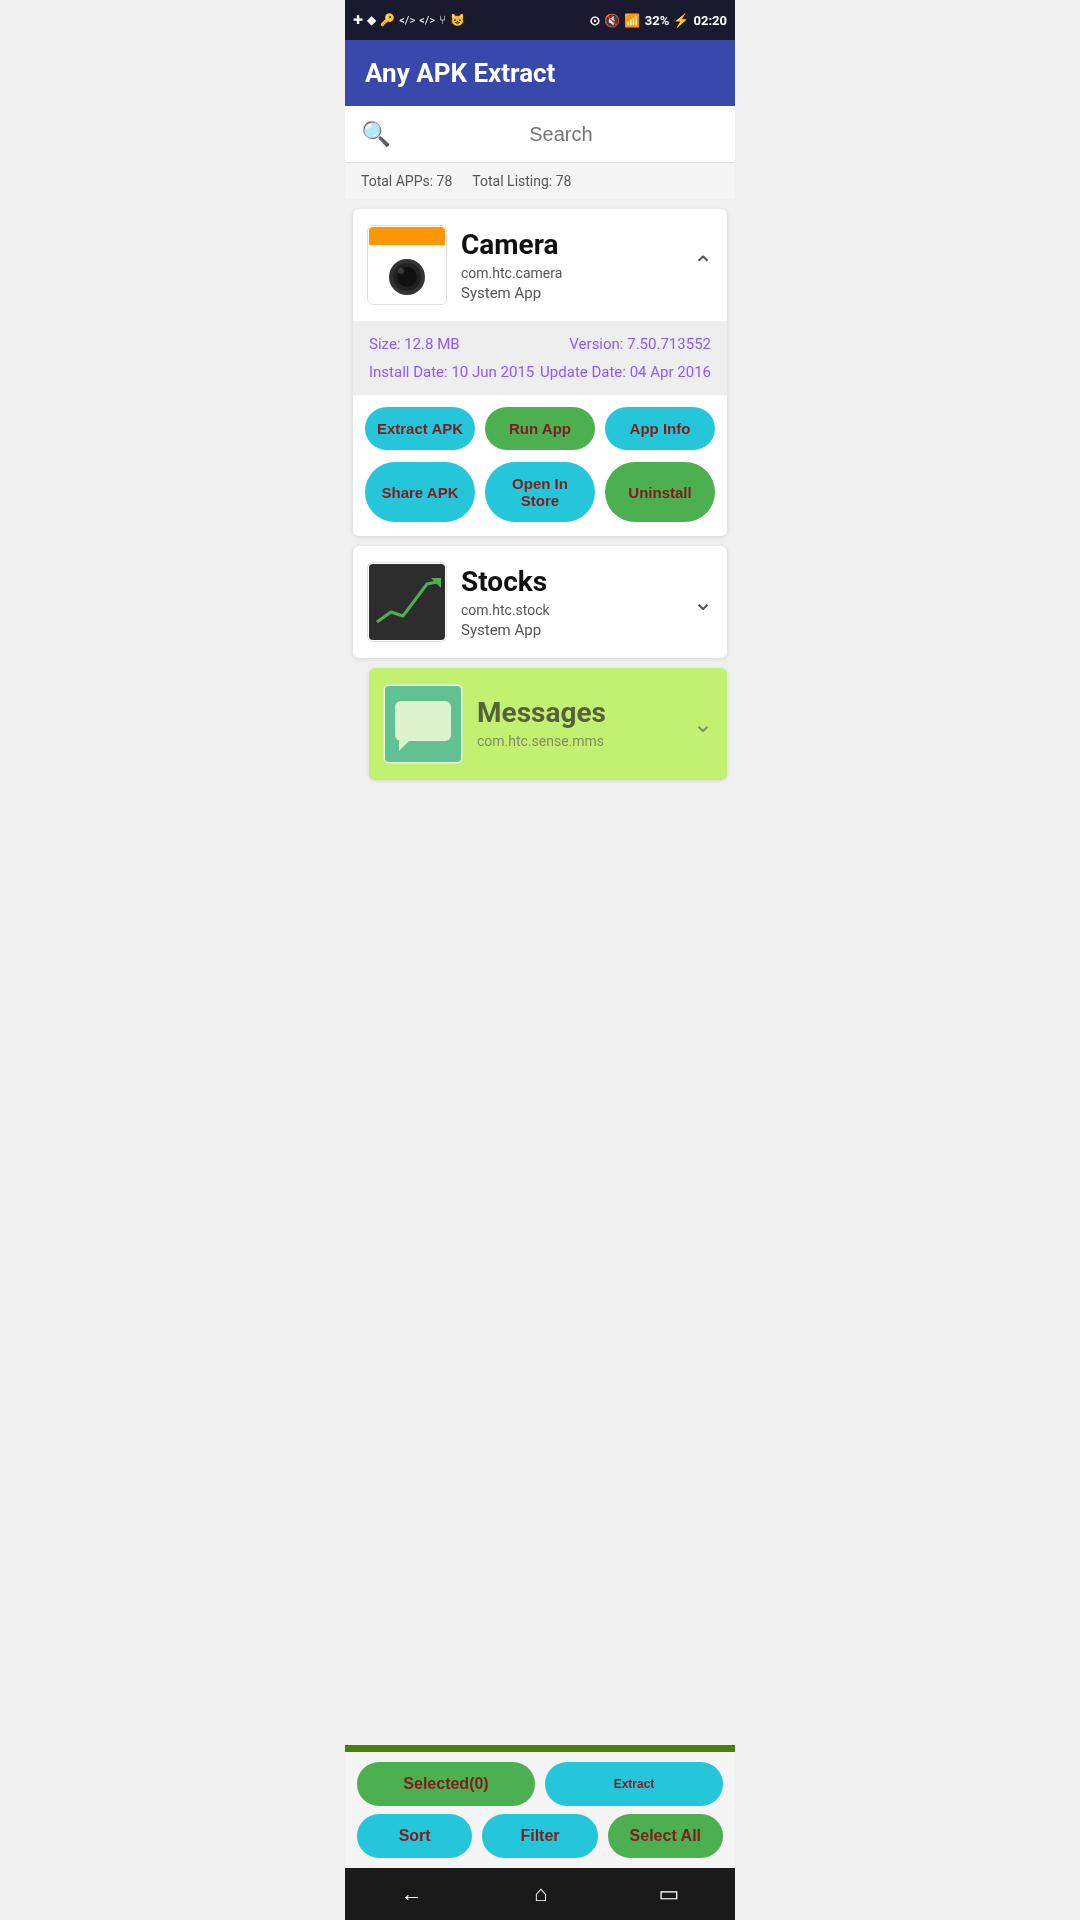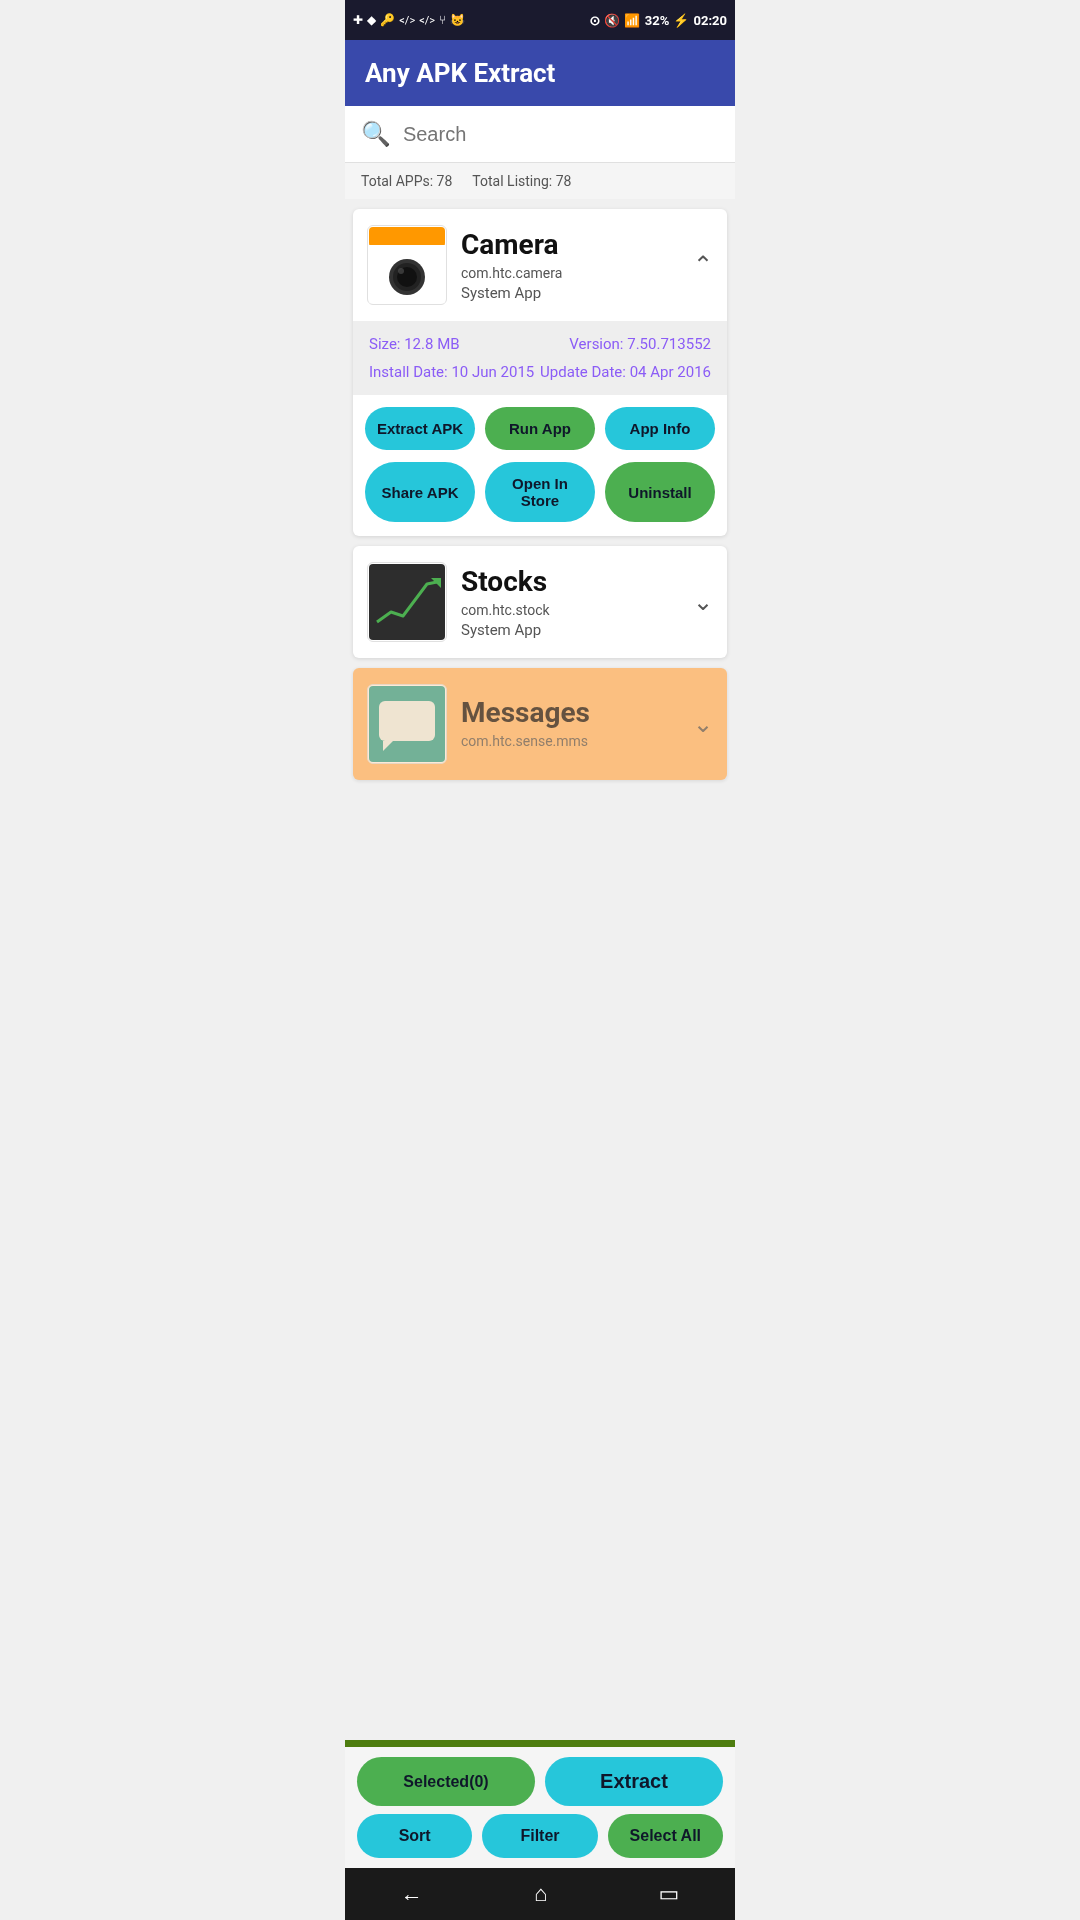--- a/index.html
+++ b/index.html
@@ -61,20 +61,21 @@
       font-size: 24px;
       color: #888;
     }
     .search-input {
       border: none;
       outline: none;
       font-size: 20px;
       color: #be185d;
       width: 100%;
       background: transparent;
+      text-align: center;
     }
 
     
     .stats-row {
       background: #f5f5f5;
       padding: 10px 16px;
       font-size: 14px;
       color: #555;
       display: flex;
       gap: 20px;
@@ -176,21 +177,21 @@
     .btn-row:last-child {
       padding-bottom: 14px;
     }
     .btn {
       flex: 1;
       border: none;
       border-radius: 50px;
       padding: 13px 8px;
       font-size: 15px;
       font-weight: bold;
-      color: #0f172a;
+      color: #7f1d1d;
       cursor: pointer;
     }
     .btn-teal { background: #26c6da; }
     .btn-green { background: #4caf50; }
     .btn-teal-light { background: #26c6da; }
 
     
     .bottom-bar {
       position: fixed;
       bottom: 52px;
@@ -227,22 +228,22 @@
       background: none;
       border: none;
       color: white;
       font-size: 22px;
       cursor: pointer;
       padding: 8px 20px;
     }
 
     
     .app-card-partial {
-      background: #fdba74;
-      margin: 10px 8px 0 8px;
+      background: #bef264;
+      margin: 10px 8px 0 24px;
       border-radius: 6px;
       overflow: hidden;
       box-shadow: 0 1px 4px rgba(0,0,0,0.12);
       opacity: 0.9;
     }
   </style>
 </head>
 <body>
 
 <div class="status-bar">
@@ -362,21 +363,21 @@
     </div>
     <button class="chevron-btn">⌄</button>
   </div>
 </div>
 
 <div style="height: 120px;"></div>
 
 <div class="bottom-bar">
   <div class="bottom-row">
     <button class="btn btn-green" style="flex:1; font-size:16px;">Selected(0)</button>
-    <button class="btn btn-teal" style="flex:1; font-size:20px;">Extract</button>
+    <button class="btn btn-teal" style="flex:1; font-size:12px;">Extract</button>
   </div>
   <div class="bottom-row">
     <button class="btn btn-teal" style="flex:1; font-size:16px;">Sort</button>
     <button class="btn btn-teal-light" style="flex:1; font-size:16px;">Filter</button>
     <button class="btn btn-green" style="flex:1; font-size:16px;">Select All</button>
   </div>
 </div>
 
 <div class="nav-bar">
   <button class="nav-btn">←</button>

